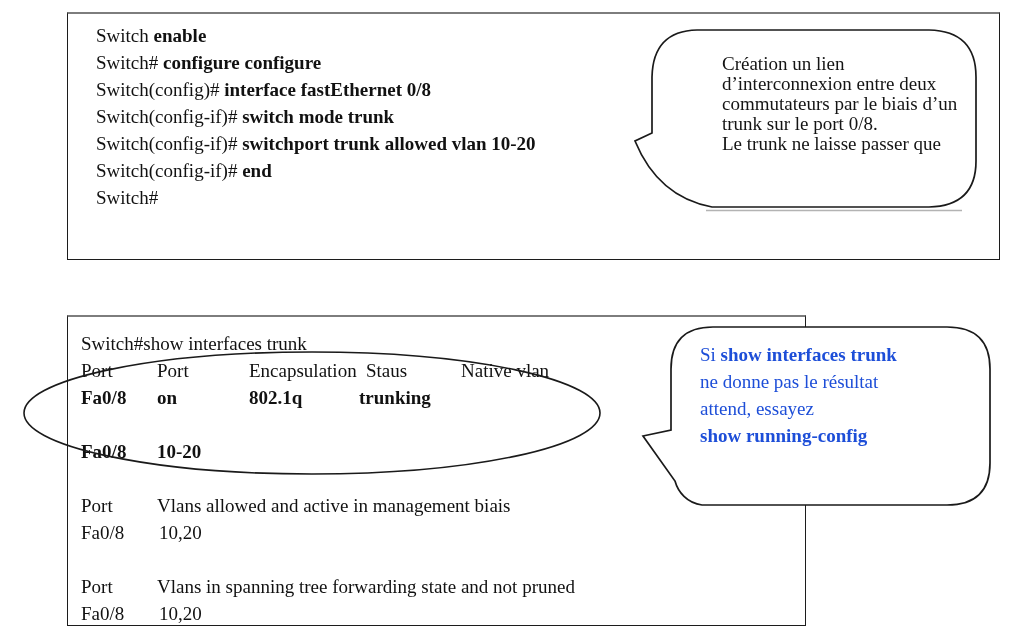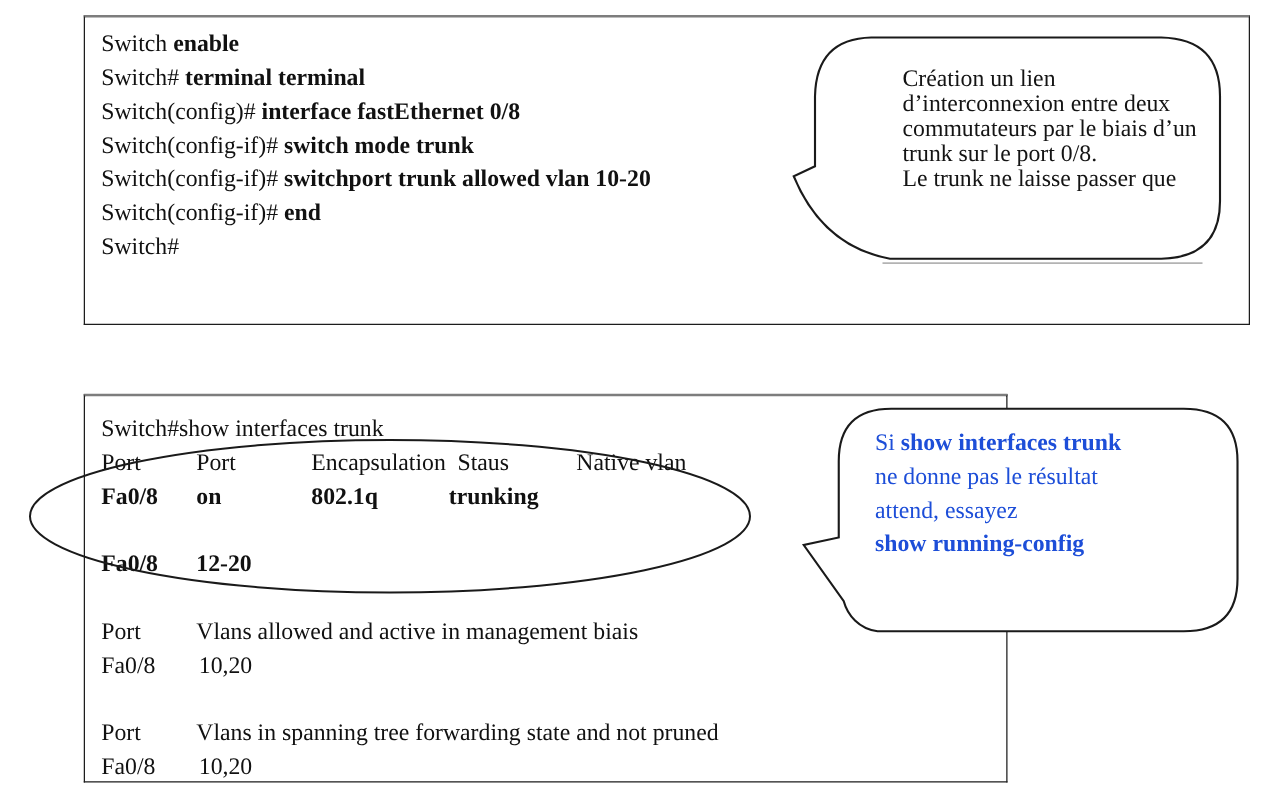--- a/index.html
+++ b/index.html
@@ -14,21 +14,21 @@
   }
   .box {
     position: absolute;
     box-sizing: border-box;
     border: 1.7px solid #1c1c1c;
     border-top: 2.4px solid #7d7d7d;
     background: transparent;
   }
   .top-box {
     left: 67px; top: 12px; width: 933px; height: 248px;
-    padding: 8px 0 0 13px;
+    padding: 8px 0 0 28px;
     font-size: 19px; line-height: 27px;
   }
   .tline { white-space: nowrap; }
   .cmd { font-weight: bold; }
   .bottom-box {
     left: 67px; top: 315px; width: 739px; height: 311px;
     font-size: 19px;
   }
   .bline {
     position: absolute; left: 13px; right: 0; height: 27px; line-height: 27px;
@@ -50,21 +50,21 @@
   }
   .bottom-callout-text .cline { white-space: nowrap; }
 </style>
 </head>
 <body>
 
 <div class="page">
 
   <div class="box top-box">
     <div class="tline"><span>Switch </span><span class="cmd">enable</span></div>
-    <div class="tline"><span>Switch# </span><span class="cmd">terminal terminal</span></div>
+    <div class="tline"><span>Switch# </span><span class="cmd">configure configure</span></div>
     <div class="tline"><span>Switch(config)# </span><span class="cmd">interface fastEthernet 0/8</span></div>
     <div class="tline"><span>Switch(config-if)# </span><span class="cmd">switch mode trunk</span></div>
     <div class="tline"><span>Switch(config-if)# </span><span class="cmd">switchport trunk allowed vlan 10-20</span></div>
     <div class="tline"><span>Switch(config-if)# </span><span class="cmd">end</span></div>
     <div class="tline"><span>Switch#</span><span class="cmd"></span></div>
   </div>
 
   <div class="box bottom-box">
     <div class="bline" style="top:13px">
       <span class="cell" style="left:0">Switch#show interfaces trunk</span>
@@ -77,21 +77,21 @@
       <span class="cell" style="left:380px">Native vlan</span>
     </div>
     <div class="bline bold" style="top:67px">
       <span class="cell" style="left:0">Fa0/8</span>
       <span class="cell" style="left:76px">on</span>
       <span class="cell" style="left:168px">802.1q</span>
       <span class="cell" style="left:278px">trunking</span>
     </div>
     <div class="bline bold" style="top:121px">
       <span class="cell" style="left:0">Fa0/8</span>
-      <span class="cell" style="left:76px">12-20</span>
+      <span class="cell" style="left:76px">10-20</span>
     </div>
     <div class="bline" style="top:175px">
       <span class="cell" style="left:0">Port</span>
       <span class="cell" style="left:76px">Vlans allowed and active in management biais</span>
     </div>
     <div class="bline" style="top:202px">
       <span class="cell" style="left:0">Fa0/8</span>
       <span class="cell" style="left:78px">10,20</span>
     </div>
     <div class="bline" style="top:256px">

